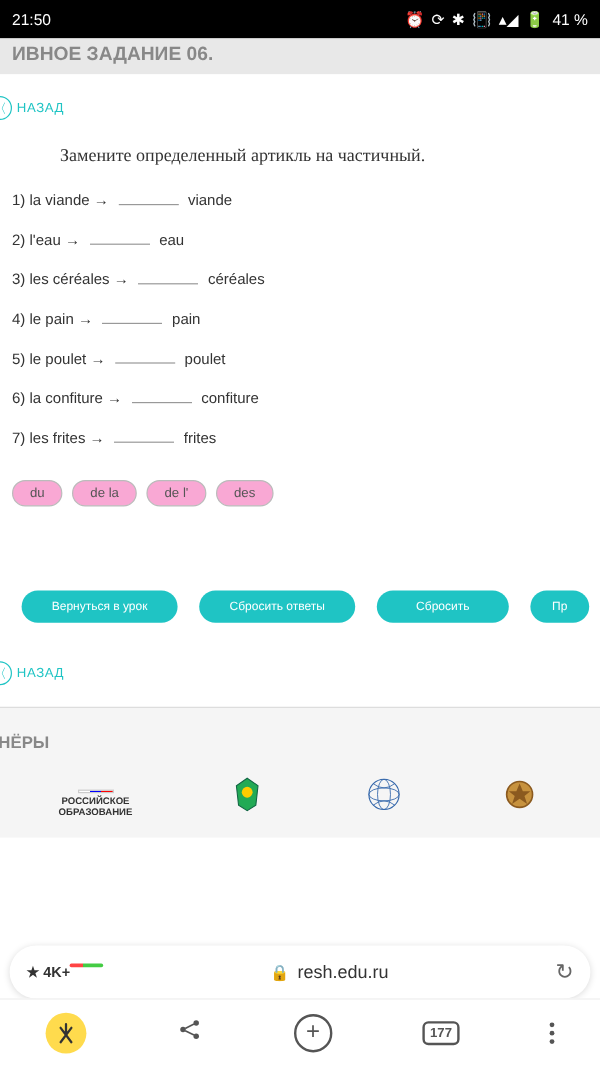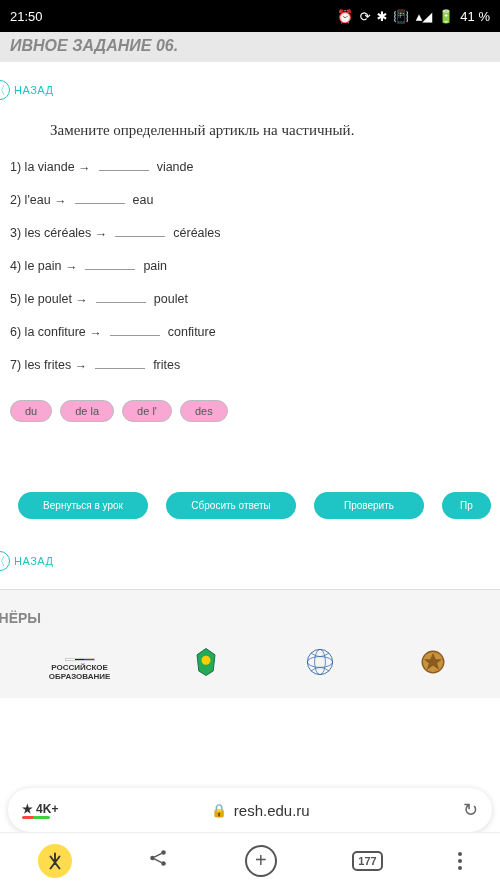--- a/index.html
+++ b/index.html
@@ -3,21 +3,21 @@
   <meta charset="utf-8">
   <style>
     * { margin: 0; padding: 0; box-sizing: border-box; }
     body { width: 500px; height: 888px; font-family: Arial, sans-serif; background: #fff; overflow: hidden; position: relative; }
     
     .status-bar { height: 32px; background: #000; color: #fff; display: flex; align-items: center; justify-content: space-between; padding: 0 10px; font-size: 13px; }
     .status-left { font-weight: 500; }
     .status-right { display: flex; align-items: center; gap: 6px; }
     .status-icon { display: inline-block; }
     
-    .header-cut { background: #e8e8e8; color: #888; font-size: 16px; font-weight: bold; padding: 5px 10px; height: 30px; overflow: hidden; font-style: italic; }
+    .header-cut { background: #e8e8e8; color: #888; font-size: 16px; font-weight: bold; padding: 5px 10px; height: 30px; overflow: hidden; }
     
     .content { background: #fff; padding: 0; }
     
     .back-row { display: flex; align-items: center; padding: 18px 10px 12px 0; }
     .back-circle { width: 20px; height: 20px; border: 1.5px solid #1fc4c4; border-radius: 50%; display: flex; align-items: center; justify-content: center; margin-left: -10px; }
     .back-chev { color: #1fc4c4; font-size: 11px; }
     .back-label { color: #1fc4c4; font-size: 11px; margin-left: 4px; letter-spacing: 0.5px; }
     
     .instruction { padding: 10px 12px 18px 50px; font-size: 15px; color: #333; font-family: Liberation Serif, serif; }
     
@@ -37,21 +37,21 @@
     
     .partners-section { background: #f5f5f5; border-top: 1px solid #ddd; margin-top: 6px; padding-top: 20px; }
     .partners-title { color: #888; font-size: 14px; font-weight: bold; padding: 0 0 18px 0; margin-left: -10px; }
     .partners-logos { display: flex; justify-content: space-around; align-items: flex-end; padding: 0 10px 16px; }
     .plogo { text-align: center; font-size: 9px; color: #333; }
     .plogo-flag { width: 30px; height: 3px; background: linear-gradient(to right, #fff 33%, #00f 33% 66%, #f00 66%); margin: 0 auto 3px; border: 0.5px solid #ccc; }
     .plogo-text { font-weight: bold; font-size: 8px; line-height: 1.1; }
     .plogo-svg { width: 36px; height: 36px; }
     
     .browser-bar { position: absolute; bottom: 56px; left: 8px; right: 8px; height: 44px; background: #fff; border-radius: 22px; box-shadow: 0 1px 6px rgba(0,0,0,0.15); display: flex; align-items: center; padding: 0 14px; gap: 10px; }
-    .rating { display: flex; flex-direction: column; align-items: flex-start; font-size: 12px; }
+    .rating { display: flex; flex-direction: row; align-items: flex-start; font-size: 12px; }
     .rating-top { font-weight: bold; color: #333; }
     .rating-bar { width: 28px; height: 3px; background: linear-gradient(to right, #f44 40%, #4c4 40%); border-radius: 2px; }
     .url-wrap { flex: 1; display: flex; align-items: center; justify-content: center; gap: 6px; font-size: 15px; color: #333; }
     .lock-icon { font-size: 13px; }
     .refresh-icon { font-size: 18px; color: #666; }
     
     .nav-bar { position: absolute; bottom: 0; left: 0; right: 0; height: 56px; background: #fff; display: flex; align-items: center; justify-content: space-around; border-top: 1px solid #eee; }
     .nav-yandex { width: 34px; height: 34px; background: #ffdb4d; border-radius: 50%; display: flex; align-items: center; justify-content: center; font-weight: bold; font-size: 20px; color: #333; }
     .nav-item { color: #555; font-size: 22px; }
     .nav-plus { width: 32px; height: 32px; border: 2px solid #555; border-radius: 50%; display: flex; align-items: center; justify-content: center; font-size: 20px; color: #555; }
@@ -136,21 +136,21 @@
   <div class="chips">
     <span class="chip">du</span>
     <span class="chip">de la</span>
     <span class="chip">de l'</span>
     <span class="chip">des</span>
   </div>
 
   <div class="action-row">
     <button class="action-btn w1">Вернуться в урок</button>
     <button class="action-btn w2">Сбросить ответы</button>
-    <button class="action-btn w3">Проверить</button>
+    <button class="action-btn w3">Сбросить</button>
     <button class="action-btn">Пр</button>
   </div>
 
   <div class="back-row">
     <span class="back-circle">
         <span class="back-chev">〈</span>
       </span>
     <span class="back-label">НАЗАД</span>
   </div>
 

